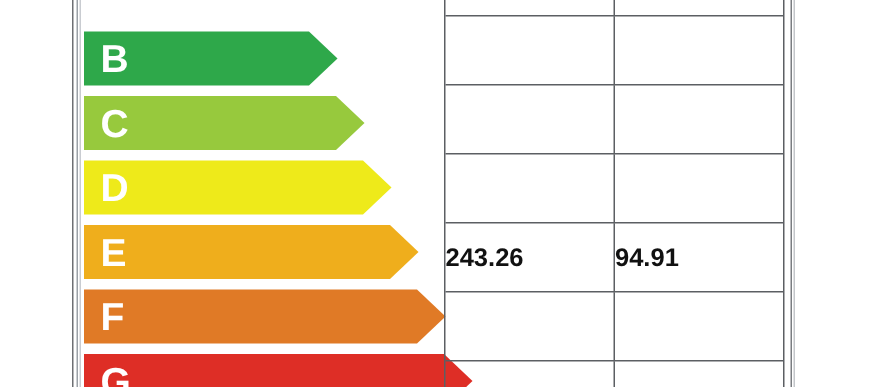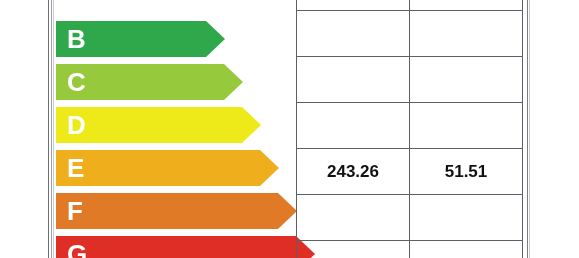--- a/index.html
+++ b/index.html
@@ -77,21 +77,21 @@
   .tbl {
     width: 100%;
     border-collapse: collapse;
     table-layout: fixed;
   }
   .tbl td {
     height: 45px;
     border-top: 1.4px solid #5c5f63;
     border-bottom: 1.4px solid #5c5f63;
     border-right: 1.4px solid #5c5f63;
-    text-align: center;
+    text-align: left;
     vertical-align: middle;
     font-size: 17px;
     font-weight: bold;
     color: #111111;
     padding: 0;
   }
   .tbl td:last-child { border-right: none; }
   .tbl td.blank { color: transparent; }
 
   
@@ -178,21 +178,21 @@
         <tr>
           <td class="blank"></td>
           <td class="blank"></td>
         </tr>
         <tr>
           <td class="blank"></td>
           <td class="blank"></td>
         </tr>
         <tr>
           <td>243.26</td>
-          <td>51.51</td>
+          <td>94.91</td>
         </tr>
         <tr>
           <td class="blank"></td>
           <td class="blank"></td>
         </tr>
         <tr>
           <td class="blank"></td>
           <td class="blank"></td>
         </tr>
       </tbody>

